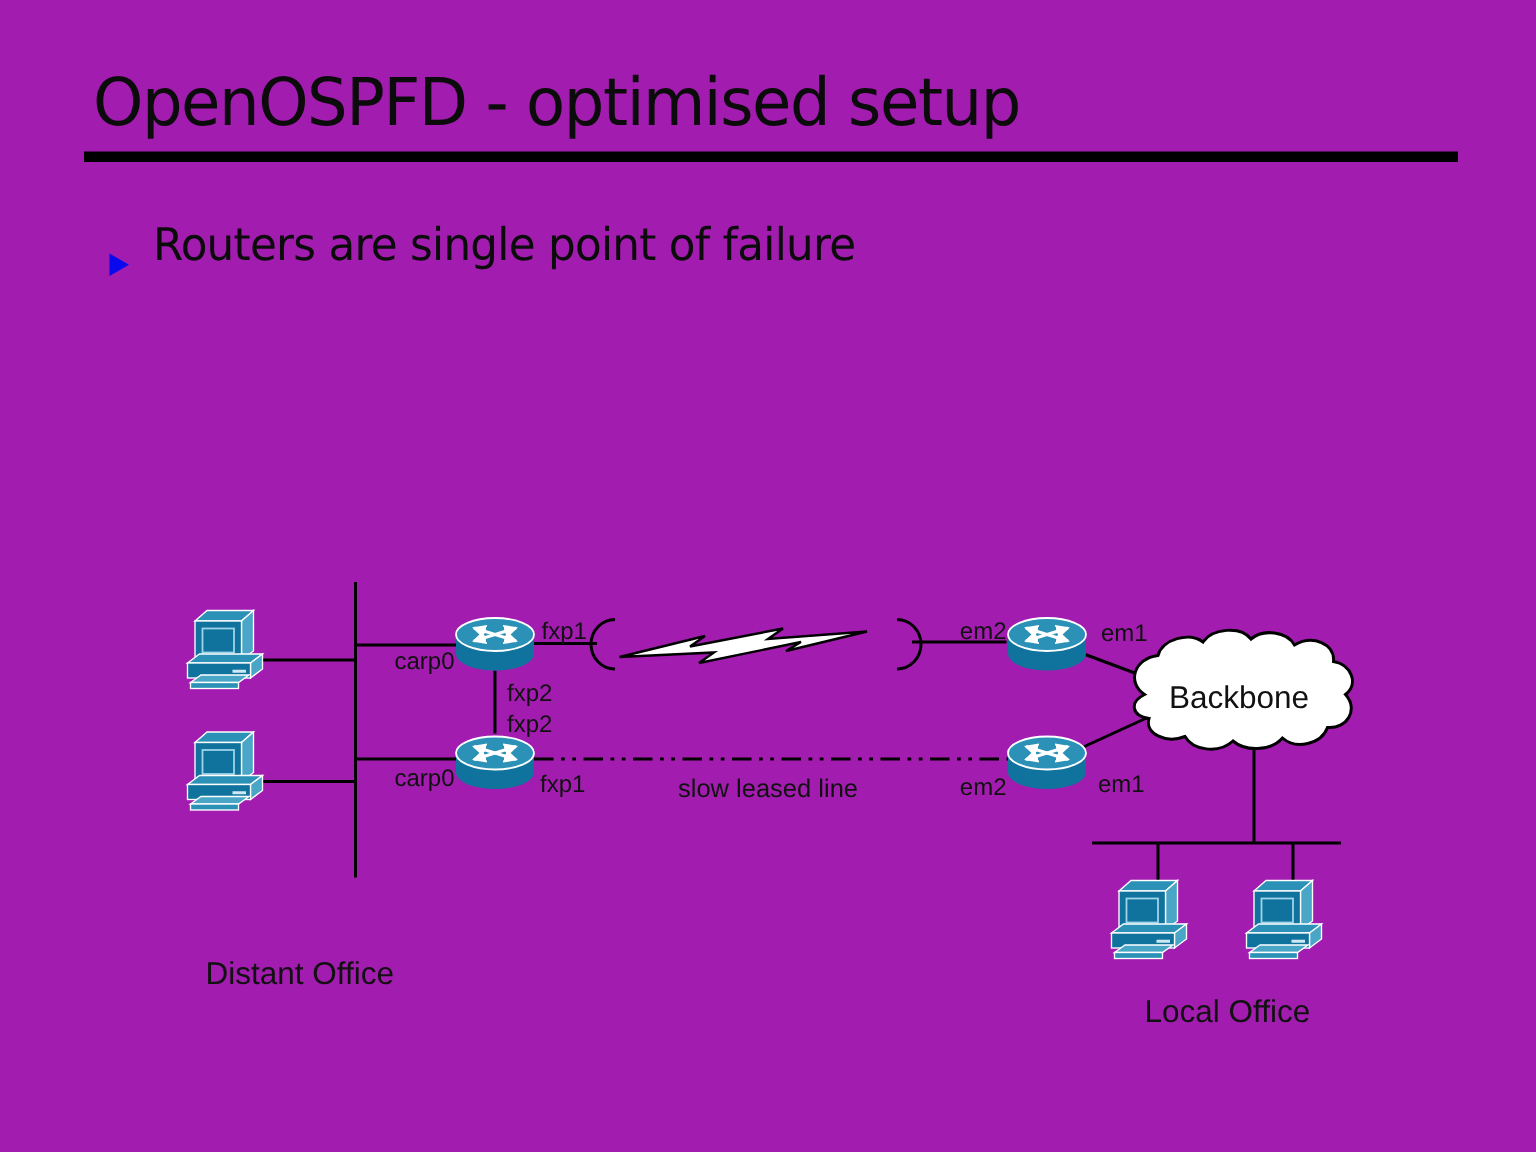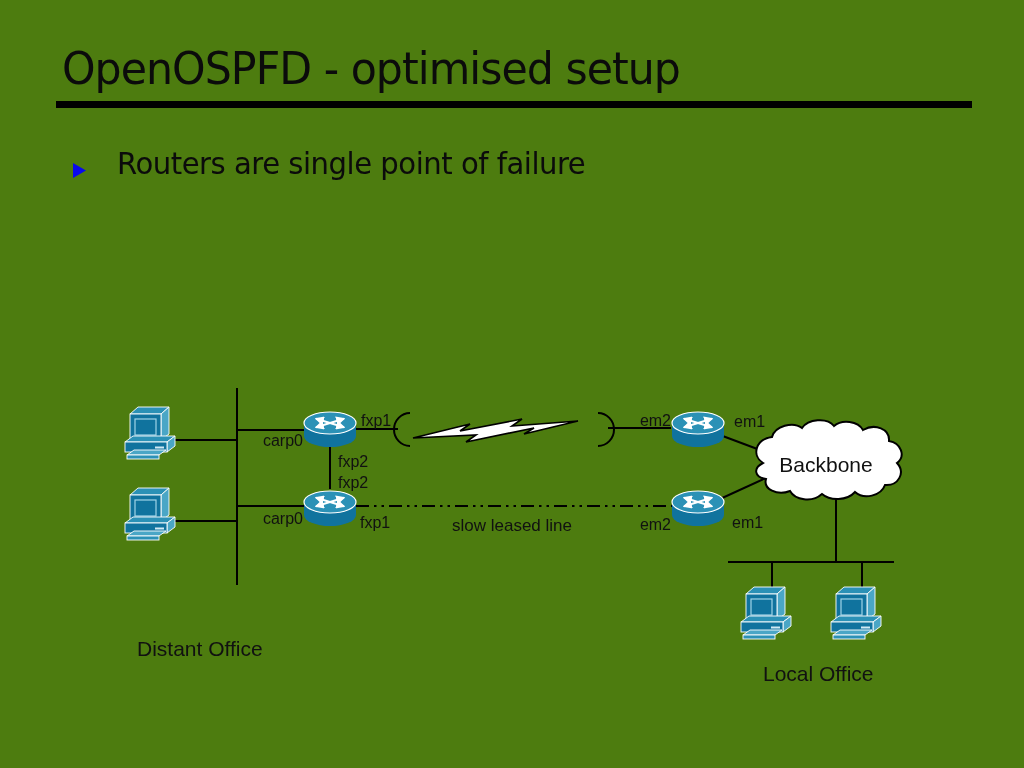--- a/index.html
+++ b/index.html
@@ -1,29 +1,29 @@
 <!DOCTYPE html>
 <html><head>
 <meta charset="utf-8">
 <style>
   html,body{margin:0;padding:0;background:#e8e8e8;}
   .slide{
-    position:relative;width:1024px;height:768px;background:#4d7c0f;
+    position:relative;width:1024px;height:768px;background:#a21caf;
     overflow:hidden;font-family:"DejaVu Sans",sans-serif;color:#000;
   }
   .title{
     position:absolute;left:62px;top:42px;font-size:44px;line-height:54px;
     letter-spacing:-1px;color:#0b0b0b;transform:scaleX(0.97);transform-origin:left top;
     white-space:nowrap;
   }
   .title-underline{
     position:absolute;left:56px;top:101px;width:916px;height:7px;background:#000;
   }
   .bullet{
-    position:absolute;left:72px;width:880px;display:flex;gap:30px;align-items:center;
+    position:absolute;left:72px;width:880px;display:flex;gap:15px;align-items:flex-end;
   }
   .bullet .tri{flex:0 0 auto;margin-top:13px;display:block;}
   .btext{
     font-size:30px;line-height:43px;letter-spacing:-0.5px;color:#0b0b0b;
     transform:scaleX(0.97);transform-origin:left top;white-space:nowrap;
   }
   .diagram-svg{position:absolute;left:0;top:0;}
   .dlabel{font-family:"Liberation Sans","DejaVu Sans",sans-serif;fill:#111;}
 </style>
 </head>

